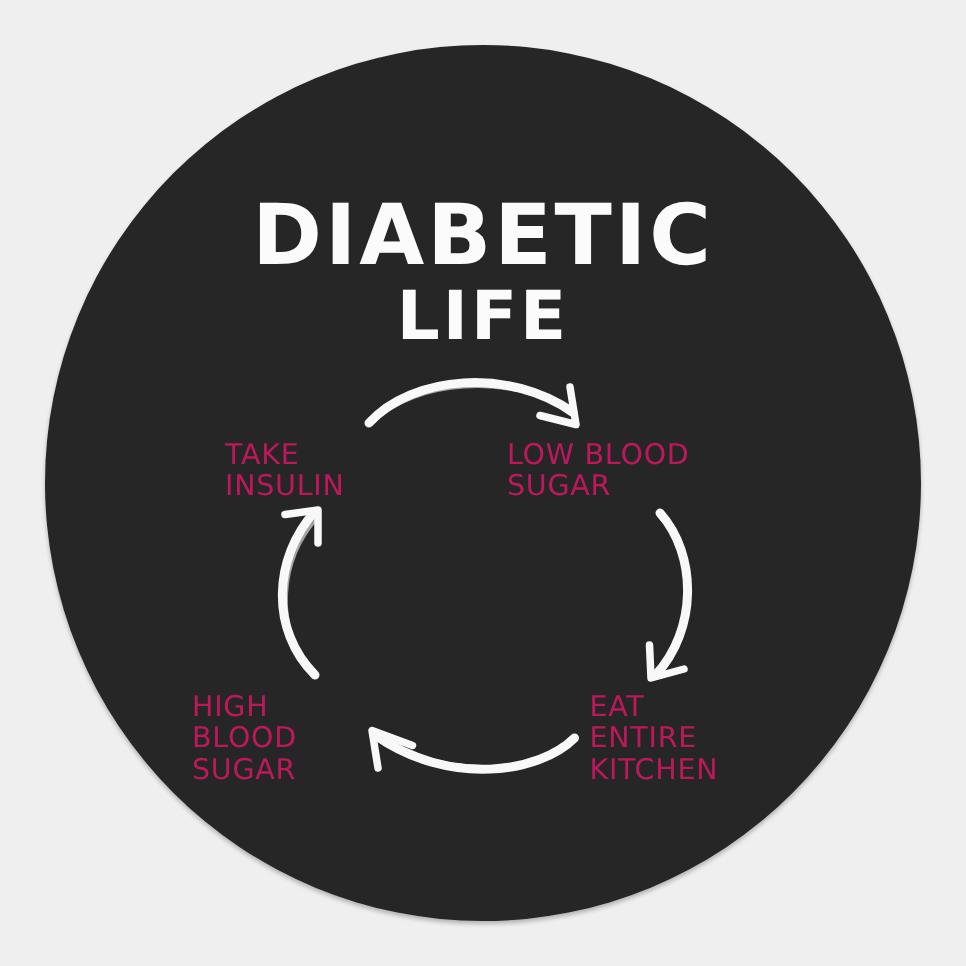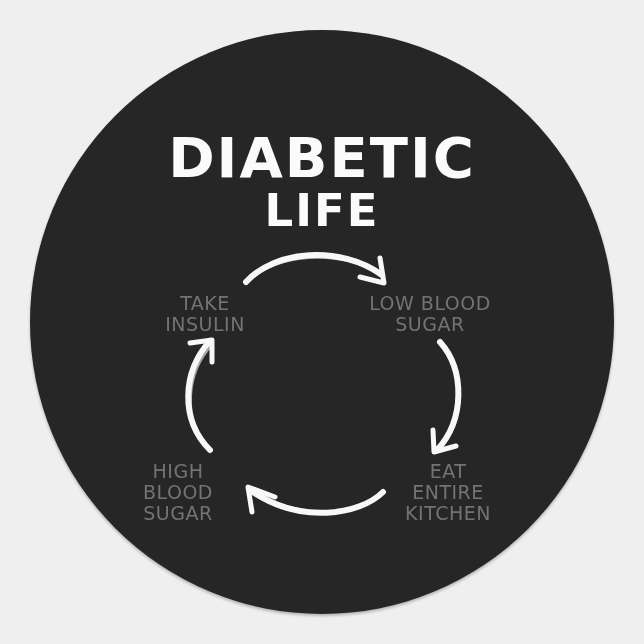--- a/index.html
+++ b/index.html
@@ -25,30 +25,29 @@
     color: #fbfbfb;
     font-family: "DejaVu Sans", sans-serif;
     font-weight: bold;
     letter-spacing: 2px;
     line-height: 1;
   }
   .t1 { top: 130px; font-size: 56px; }
   .t2 { top: 188px; font-size: 45px; }
   .label {
     position: absolute;
-    color: #737373;
+    color: #be185d;
     font-family: "DejaVu Sans", sans-serif;
     font-size: 19px;
     line-height: 21px;
-    text-align: center;
     letter-spacing: 0.5px;
     white-space: pre-line;
   }
   .lbl-take { left: 150px; top: 293px; width: 110px; }
-  .lbl-low { left: 350px; top: 293px; width: 160px; }
+  .lbl-low { left: 338px; top: 293px; width: 160px; }
   .lbl-high { left: 128px; top: 461px; width: 100px; }
   .lbl-eat { left: 393px; top: 461px; width: 110px; }
   svg.arrows { position: absolute; left: 0; top: 0; }
 </style>
 </head>
 <body>
 
 <div class="sticker"></div>
 
 <div class="title t1">DIABETIC</div>

